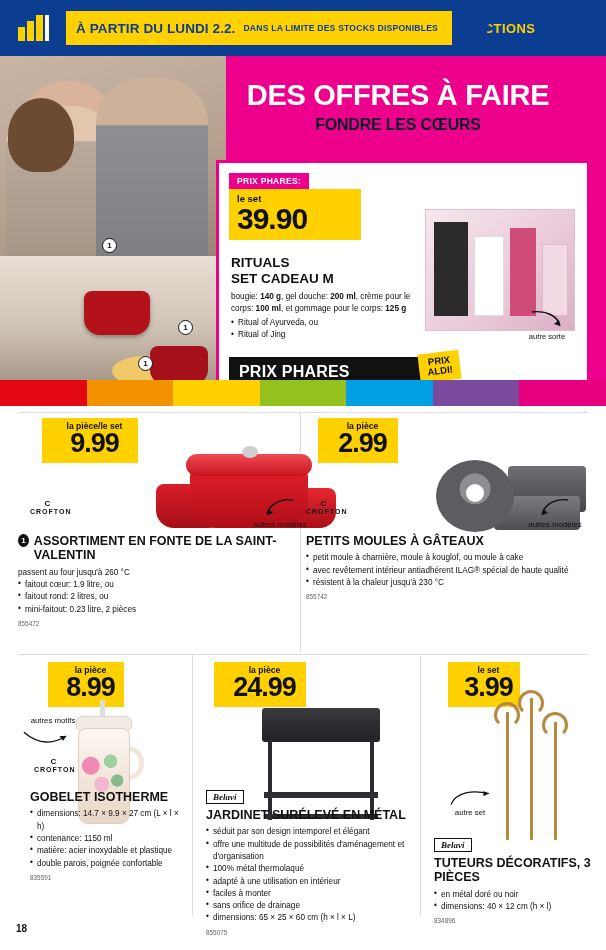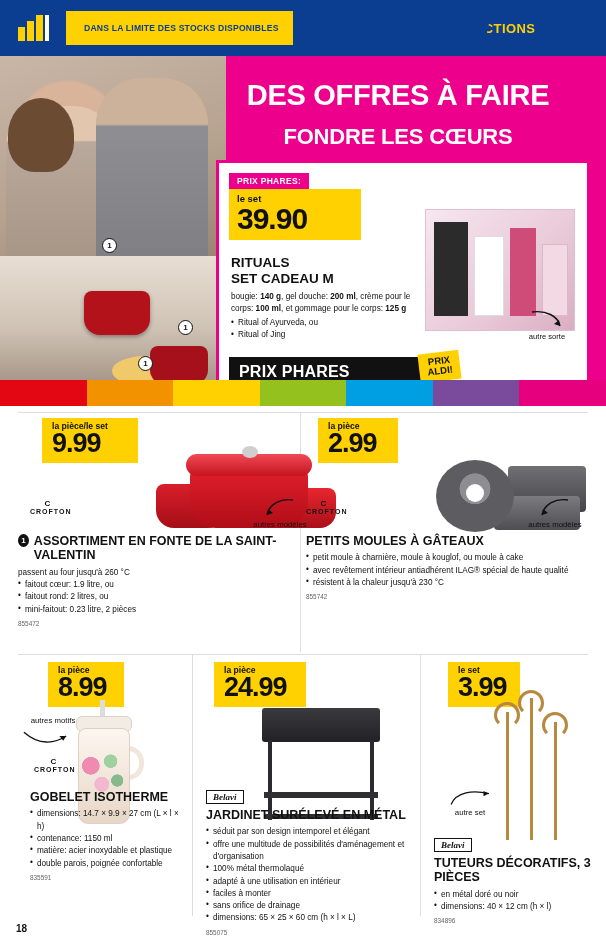--- a/index.html
+++ b/index.html
@@ -66,21 +66,21 @@
   .hero-photo .pot-c{position:absolute;left:118px;top:330px;width:58px;height:26px;background:#8d0d16;border-radius:8px;}
   .hero-photo .bowl{position:absolute;left:112px;top:300px;width:64px;height:30px;background:#f0c96a;border-radius:50%;}
   .hero-photo .man{position:absolute;left:96px;top:22px;width:112px;height:210px;background:linear-gradient(180deg,#cdb29b 0 22%, #8f8f93 23%, #7b7b80 100%);border-radius:46px 46px 8px 8px;}
   .hero-photo .woman{position:absolute;left:6px;top:50px;width:108px;height:190px;background:linear-gradient(180deg,#e2c7ae 0 18%, #b9a99c 19%, #a2907f 100%);border-radius:40px 40px 6px 6px;}
   .hero-photo .hair{position:absolute;left:8px;top:42px;width:66px;height:74px;background:#6c4b33;border-radius:50% 50% 40% 40%;}
 
   .hero-title {
     position:absolute; right:18px; top:24px; text-align:center; width:380px;
   }
   .hero-title .l1 { font-size:29px; font-weight:800; color:#fff; letter-spacing:-0.3px; line-height:1.05;}
-  .hero-title .l2 { font-size:22px; font-weight:800; color:#ffffff; margin-top:14px; letter-spacing:-0.2px;}
+  .hero-title .l2 { font-size:16px; font-weight:800; color:#0f172a; margin-top:6px; letter-spacing:-0.2px;}
 
   
   .hero-card {
     position:absolute; left:216px; top:104px; width:374px; height:240px;
     background:#fff; border: 3px solid #ec008c;
   }
   .flag-pink {
     position:absolute; left:10px; top:10px; background:#ec008c; color:#fff;
     font-size:8.5px; font-weight:700; padding:3px 8px; letter-spacing:.3px;
   }
@@ -113,21 +113,21 @@
   .prix-aldi {
     position:absolute; left:200px; bottom:16px; background:#ffd100; color:#111;
     font-size:9.5px; font-weight:800; line-height:1.1; padding:4px 8px; transform:rotate(-7deg); text-align:center;
   }
   .rainbow { position:absolute; left:0; bottom:0; width:606px; height:26px; display:flex; }
   .rainbow i { flex:1; height:26px; }
 
   
   .sep { position:absolute; background:#ddd; }
   .price-tag {
-    position:absolute; background:#ffd100; padding:3px 1px 6px 10px;
+    position:absolute; background:#ffd100; padding:3px 1px 6px 10px;text-align:center;
   }
   .price-tag .lbl { font-size:8.6px; font-weight:700; color:#111; }
   .price-tag .val { font-size:27px; font-weight:800; color:#111; line-height:.95; letter-spacing:-1px; }
   .crofton-logo { font-size:7px; font-weight:800; letter-spacing:1px; color:#111; text-align:center; }
   .crofton-logo .c { font-size:8px; display:block; line-height:1;}
   .sec-title { font-size:12.5px; font-weight:800; color:#111; line-height:1.15; }
   .bullets { font-size:8.2px; color:#111; line-height:1.5; margin-top:4px; }
   .bullets div { padding-left:7px; position:relative; }
   .bullets div::before{ content:"•"; position:absolute; left:0; top:-1px; }
   .bullets .nodot { padding-left:0; }
@@ -203,20 +203,21 @@
 <div class="page">
 
   <div class="header">
     <div class="logo-mark">
         <i></i>
         <i></i>
         <i></i>
         <i></i>
       </div>
     <div class="header-strip">
+      <span class="lead">À PARTIR DU LUNDI 2.2.</span>
       <span class="sub">DANS LA LIMITE DES STOCKS DISPONIBLES</span>
     </div>
     <div class="header-actions">
       <span>ACTIONS</span>
     </div>
   </div>
 
   <div class="hero">
     <div class="hero-photo">
       <div class="woman"></div>

